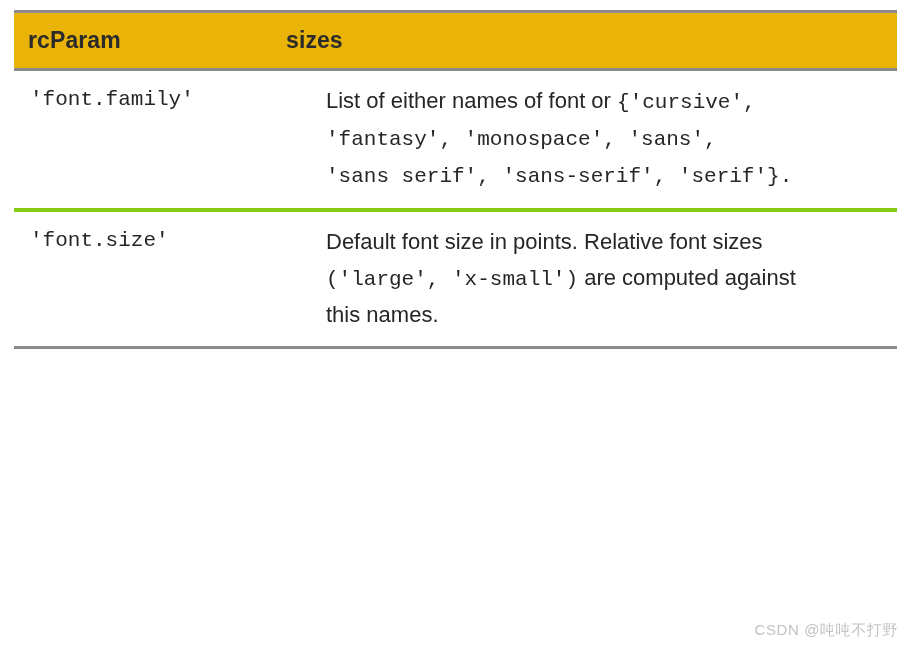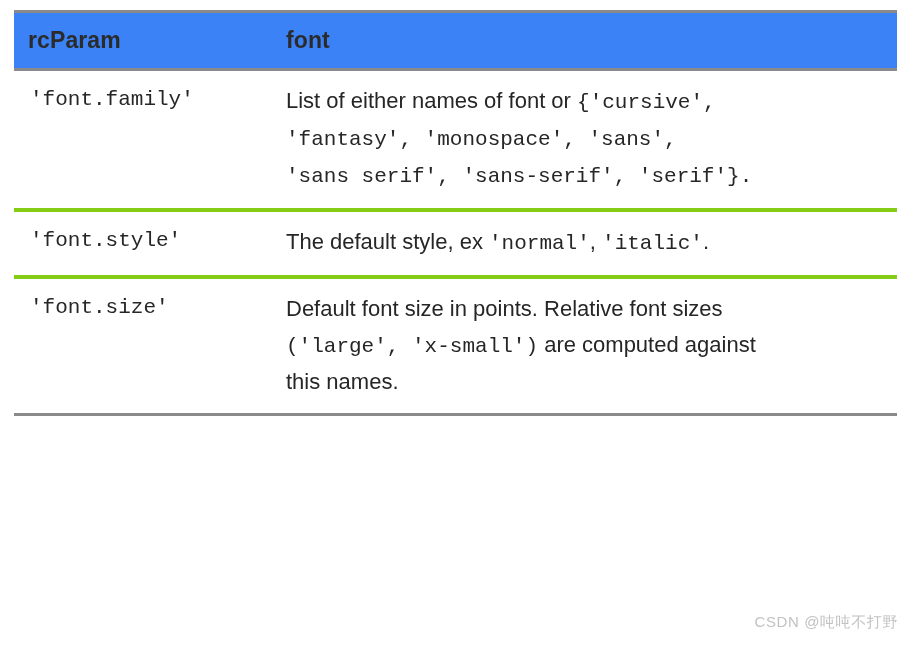--- a/index.html
+++ b/index.html
@@ -28,21 +28,21 @@
     width: 883px;
     border-collapse: collapse;
     table-layout: fixed;
   }
 
   col.col-param { width: 268px; }
   col.col-usage { width: 615px; }
 
   
   thead tr {
-    background: #3b82f6;
+    background: #eab308;
   }
   thead th {
     text-align: left;
     vertical-align: middle;
     font-family: "Liberation Sans", sans-serif;
     font-weight: bold;
     font-size: 23px;
     color: #2b2b2b;
     padding: 14px 0 14px 0;
     border-top: 3px solid #8a8a8a;
@@ -80,63 +80,57 @@
     color: #262626;
     line-height: 1.62;
   }
 
   .mono {
     font-family: "Liberation Mono", "DejaVu Sans Mono", monospace;
     font-size: 21px;
     color: #262626;
   }
 
-  .usage-line { display: block; white-space: nowrap; }
+  .usage-line { display: block; white-space: nowrap; margin-left: 40px; }
 
   
   .watermark {
     position: absolute;
     right: 18px;
-    bottom: 30px;
+    bottom: 22px;
     font-family: "Liberation Sans", sans-serif;
     font-size: 15px;
     color: #c2c2c2;
     letter-spacing: 0.6px;
     white-space: nowrap;
     pointer-events: none;
   }
 </style>
 </head>
 <body>
 
 <div class="table-wrap">
   <table class="doc-table">
     <colgroup>
       <col class="col-param">
       <col class="col-usage">
     </colgroup>
     <thead>
       <tr>
         <th class="th-param">rcParam</th>
-        <th class="th-usage">font</th>
+        <th class="th-usage">sizes</th>
       </tr>
     </thead>
     <tbody id="table-body">
         <tr>
           <td class="cell-param">'font.family'</td>
           <td class="cell-usage">
             <span class="usage-line"><span>List of either names of font or </span><span class="mono">{'cursive',</span></span>
             <span class="usage-line"><span class="mono">'fantasy', 'monospace', 'sans',</span></span>
             <span class="usage-line"><span class="mono">'sans serif', 'sans-serif', 'serif'}.</span></span>
-          </td>
-        </tr>
-        <tr>
-          <td class="cell-param">'font.style'</td>
-          <td class="cell-usage">
-            <span class="usage-line"><span>The default style, ex </span><span class="mono">'normal'</span><span>, </span><span class="mono">'italic'</span><span>.</span></span>
           </td>
         </tr>
         <tr>
           <td class="cell-param">'font.size'</td>
           <td class="cell-usage">
             <span class="usage-line"><span>Default font size in points. Relative font sizes</span></span>
             <span class="usage-line"><span class="mono">('large', 'x-small')</span><span> are computed against</span></span>
             <span class="usage-line"><span>this names.</span></span>
           </td>
         </tr>

